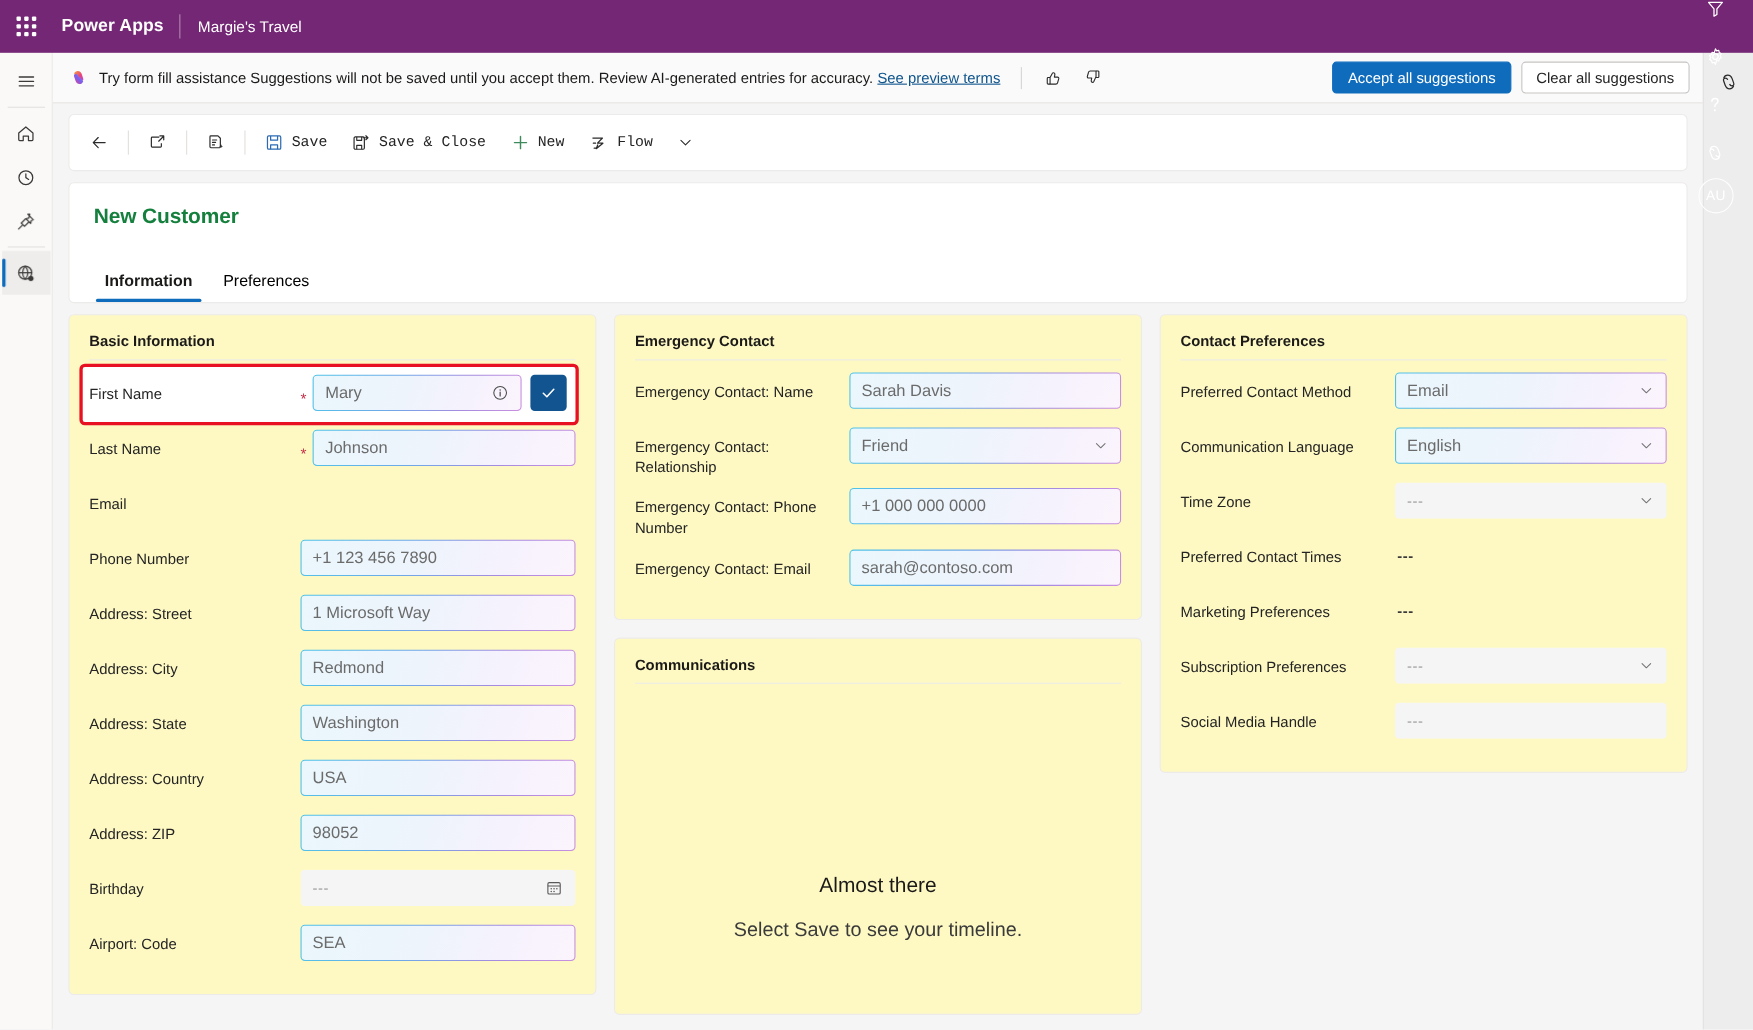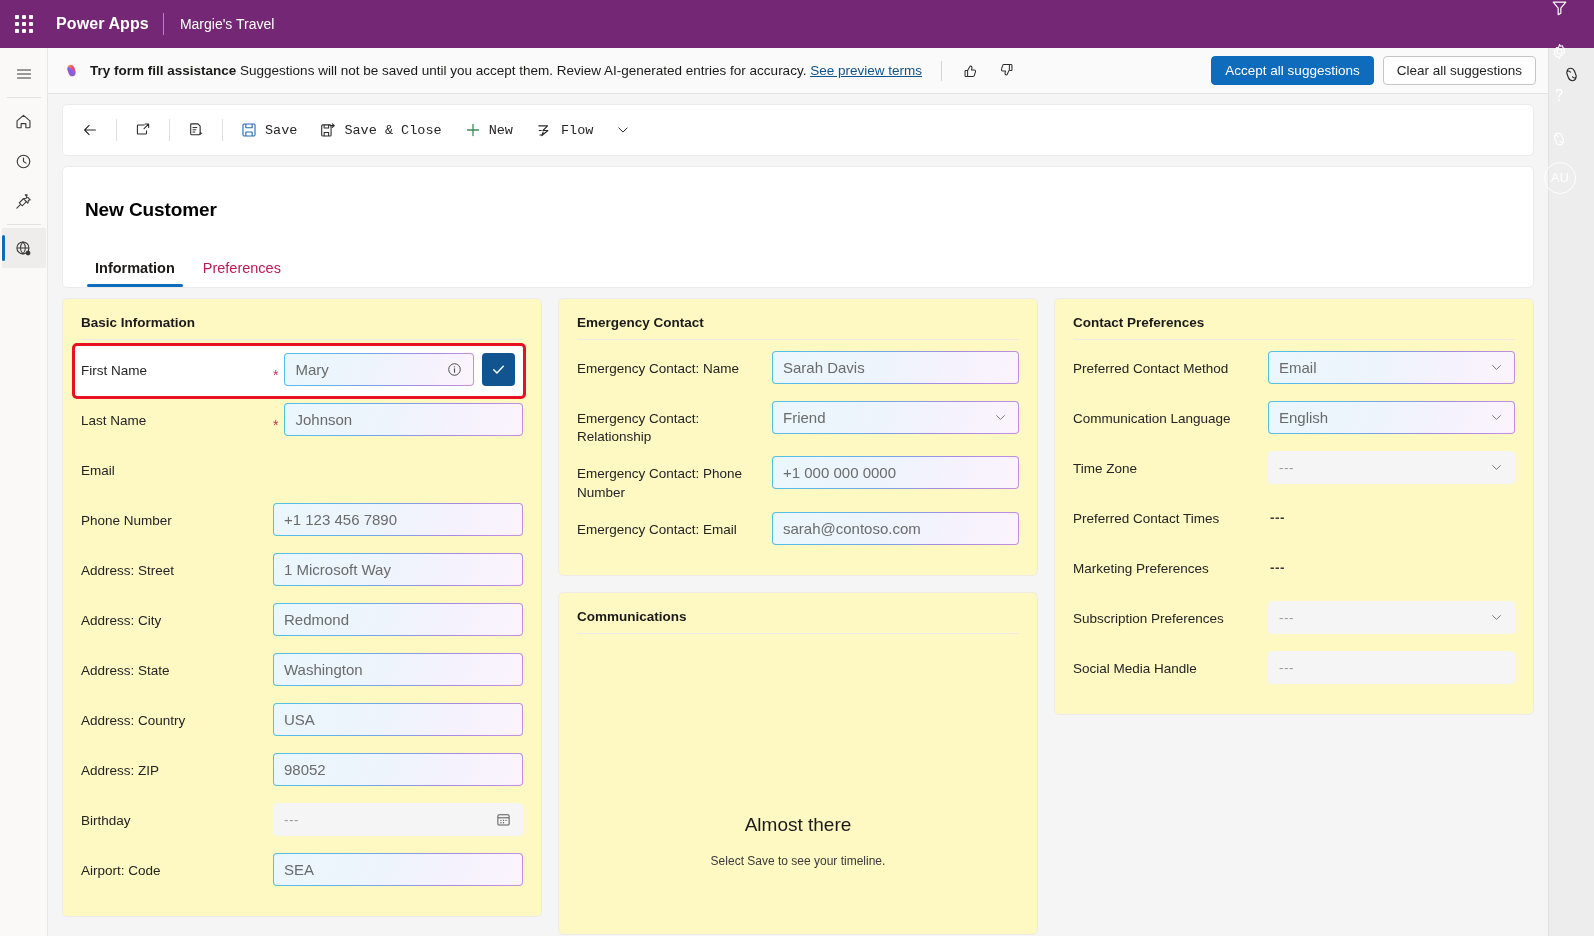--- a/index.html
+++ b/index.html
@@ -74,21 +74,21 @@
     justify-content: center; cursor: pointer; border-radius: 4px;
   }
 
   
   .notifbar {
     height: 46px; background: #fafafa; border-bottom: 1px solid #e5e3e1;
     display: flex; align-items: center; padding: 0 12px 0 14px; gap: 9px;
   }
   .copilot-swirl { width: 19px; height: 19px; flex: none; }
   .notif-text { font-size: 13.5px; color: #1b1a19; white-space: nowrap; }
-  .notif-text b { font-weight: bold; }
+  .notif-text b { font-weight: normal; }
   .notif-link { color: #0f548c; text-decoration: underline; cursor: pointer; }
   .notif-div { width: 1px; height: 20px; background: #d6d4d2; margin: 0 6px 0 10px; }
   .fb-btn {
     width: 27px; height: 27px; display: flex; align-items: center;
     justify-content: center; cursor: pointer; border-radius: 3px;
   }
   .notif-actions { margin-left: auto; display: flex; gap: 9px; align-items: center; padding-left: 24px; }
   .btn-primary {
     background: #0f6cbd; color: #fff; border: 1px solid #0f6cbd; border-radius: 4px;
     font-size: 13.5px; padding: 6px 13px; cursor: pointer; font-family: inherit; white-space: nowrap;
@@ -114,24 +114,24 @@
     display: flex; align-items: center; gap: 7px; height: 36px; padding: 0 10px;
     border-radius: 4px; cursor: pointer; font-size: 13.5px; color: #242424; white-space: nowrap; font-family: Liberation Mono, monospace;
   }
   .cmd-sep { width: 1px; height: 22px; background: #e1dfdd; margin: 0 5px; }
 
   
   .formcard {
     background: #fff; border: 1px solid #edebe9; border-radius: 5px;
     padding: 20px 22px 0 22px; margin-bottom: 10px;
   }
-  .form-title { font-size: 19px; font-weight: bold; color: #000000; letter-spacing: -.1px; margin-top: 12px; }
+  .form-title { font-size: 19px; font-weight: bold; color: #15803d; letter-spacing: -.1px; }
   .tabs { display: flex; gap: 8px; margin-top: 32px; }
   .tab {
-    font-size: 14.5px; color: #be185d; padding: 7px 10px 11px 10px;
+    font-size: 14.5px; color: #000000; padding: 7px 10px 11px 10px;
     cursor: pointer; position: relative; white-space: nowrap;
   }
   .tab.active { font-weight: bold; color: #1b1a19; }
   .tab.active::after {
     content: ""; position: absolute; left: 2px; right: 2px; bottom: 0;
     height: 3px; background: #0f6cbd; border-radius: 2px;
   }
 
   
   .cols { display: flex; gap: 16px; align-items: flex-start; padding-bottom: 20px; }
@@ -200,21 +200,21 @@
     display: flex; align-items: center; justify-content: center;
     margin-left: 8px; flex: none; cursor: pointer;
   }
 
   
   .timeline-body {
     min-height: 276px; display: flex; flex-direction: column;
     align-items: center; justify-content: flex-end; padding-bottom: 48px;
   }
   .tl-head { font-size: 19px; color: #1b1a19; padding-bottom: 18px; }
-  .tl-sub { font-size: 12px; color: #3a3a3a; }
+  .tl-sub { font-size: 18px; color: #3a3a3a; }
 </style>
 </head>
 <body>
 
 <div class="topbar">
   <div class="waffle">
     <div class="waffle-grid">
       <i></i>
         <i></i>
         <i></i>

